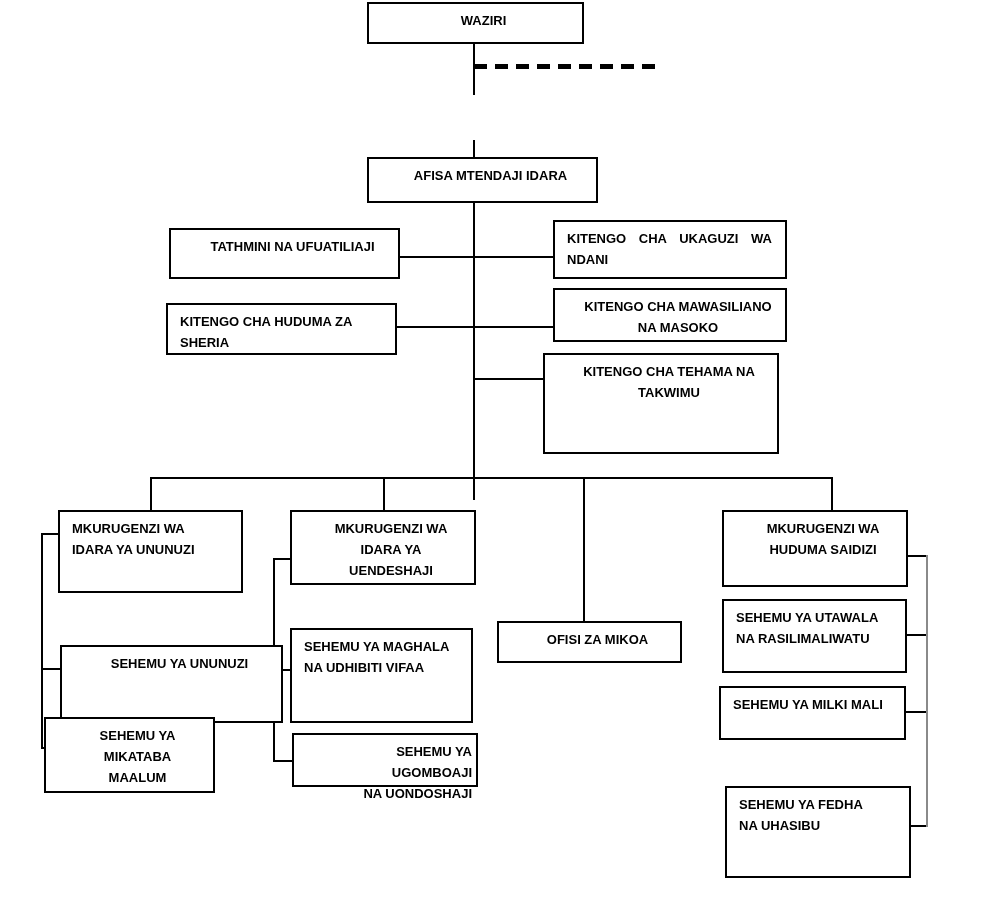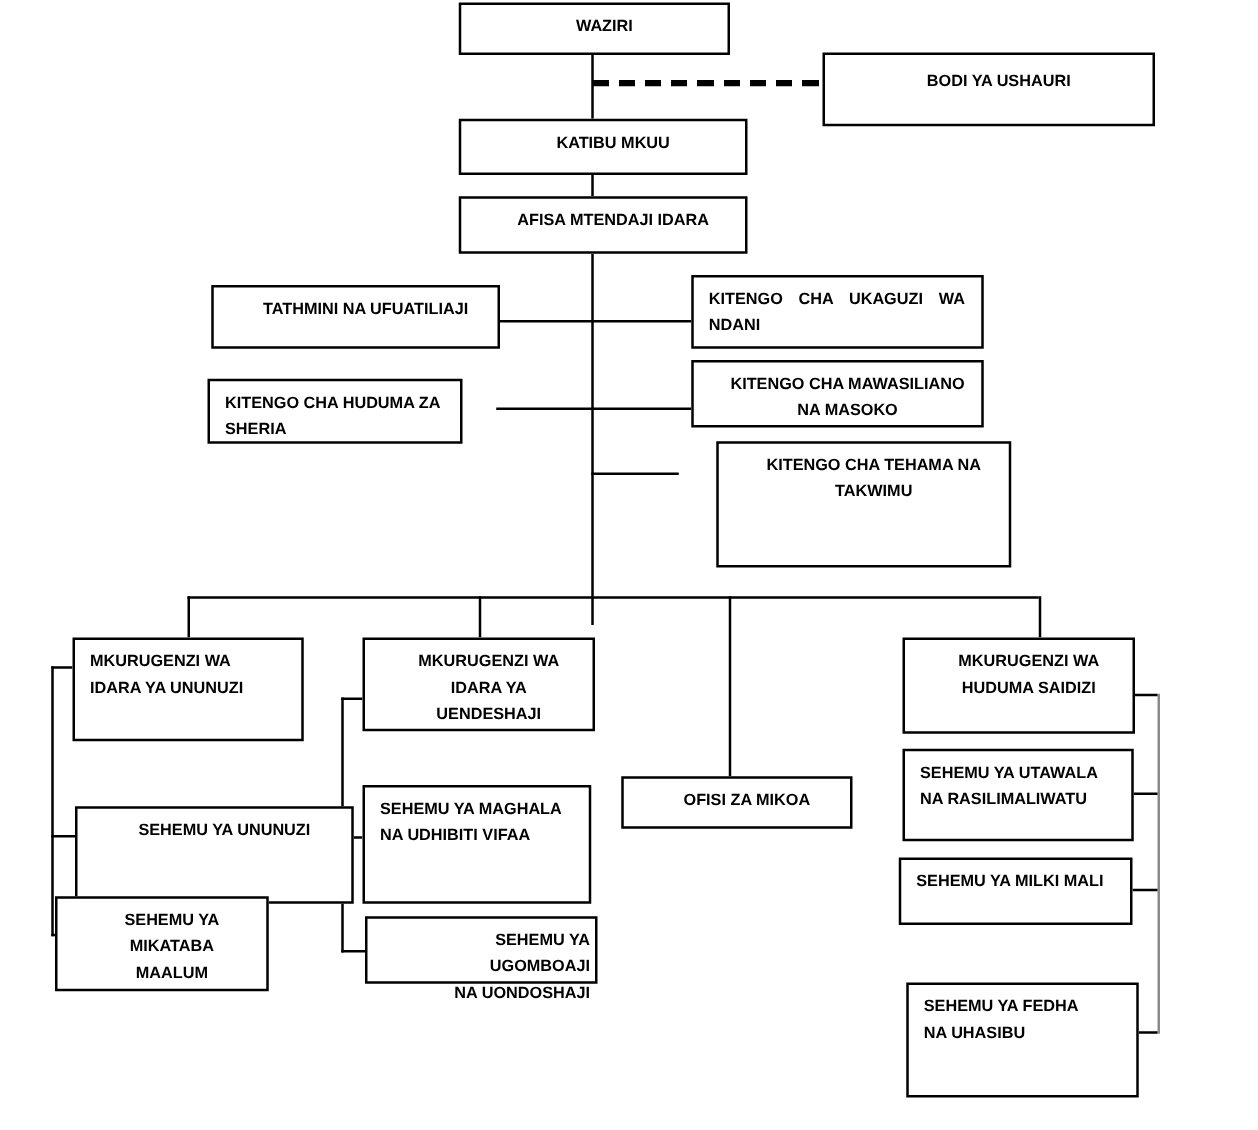--- a/index.html
+++ b/index.html
@@ -27,24 +27,24 @@
   .ta-l { text-align: left; padding-left: 12px; padding-right: 6px; }
   .ws-wide { word-spacing: 9px; }
   .line { position: absolute; background: #000000; z-index: 1; }
 
   
   #b-waziri        { left: 367px; top: 2px;   width: 217px; height: 42px; }
   #b-bodi          { left: 658px; top: 42px;  width: 266px; height: 59px; padding-top: 10px; }
   #b-katibu        { left: 367px; top: 95px;  width: 231px; height: 45px; }
   #b-afisa         { left: 367px; top: 157px; width: 231px; height: 46px; }
   #b-mipango       { left: 169px; top: 228px; width: 231px; height: 51px; }
-  #b-sheria        { left: 166px; top: 303px; width: 204px; height: 52px; }
+  #b-sheria        { left: 166px; top: 303px; width: 231px; height: 52px; }
   #b-ukaguzi       { left: 553px; top: 220px; width: 234px; height: 59px; }
   #b-mawasiliano   { left: 553px; top: 288px; width: 234px; height: 54px; }
-  #b-tehama        { left: 573px; top: 353px; width: 236px; height: 101px; }
+  #b-tehama        { left: 543px; top: 353px; width: 236px; height: 101px; }
   #b-mk-ununuzi    { left: 58px;  top: 510px; width: 185px; height: 83px; }
   #b-se-ununuzi    { left: 60px;  top: 625px; width: 223px; height: 78px; margin-top: 20px; }
   #b-mikataba      { left: 44px;  top: 717px; width: 171px; height: 76px; }
   #b-mk-uendeshaji { left: 290px; top: 510px; width: 186px; height: 75px; }
   #b-maghala       { left: 290px; top: 628px; width: 183px; height: 95px; }
   #b-ugomboaji     { left: 292px; top: 733px; width: 186px; height: 54px; text-align: right; }
   #b-ofisi         { left: 497px; top: 621px; width: 185px; height: 42px; }
   #b-mk-huduma     { left: 722px; top: 510px; width: 186px; height: 77px; }
   #b-utawala       { left: 722px; top: 599px; width: 185px; height: 74px; }
   #b-milki         { left: 719px; top: 686px; width: 187px; height: 54px; }
@@ -106,27 +106,21 @@
   <div class="line" id="l-right-rail"></div>
   <div class="line" id="l-right-stub-mk"></div>
   <div class="line" id="l-right-stub-utawala"></div>
   <div class="line" id="l-right-stub-milki"></div>
   <div class="line" id="l-right-stub-fedha"></div>
 
   <div class="box ta-c" id="b-waziri">
     <div>WAZIRI</div>
   </div>
 
-  <div class="box ta-c" id="b-bodi">
-    <div>BODI YA USHAURI</div>
-  </div>
-
-  <div class="box ta-c" id="b-katibu">
-    <div>KATIBU MKUU</div>
-  </div>
+
 
   <div class="box ta-c" id="b-afisa">
     <div>AFISA MTENDAJI IDARA</div>
   </div>
 
   <div class="box ta-c" id="b-mipango">
     <div>TATHMINI NA UFUATILIAJI</div>
   </div>
 
   <div class="box ta-l" id="b-sheria">

